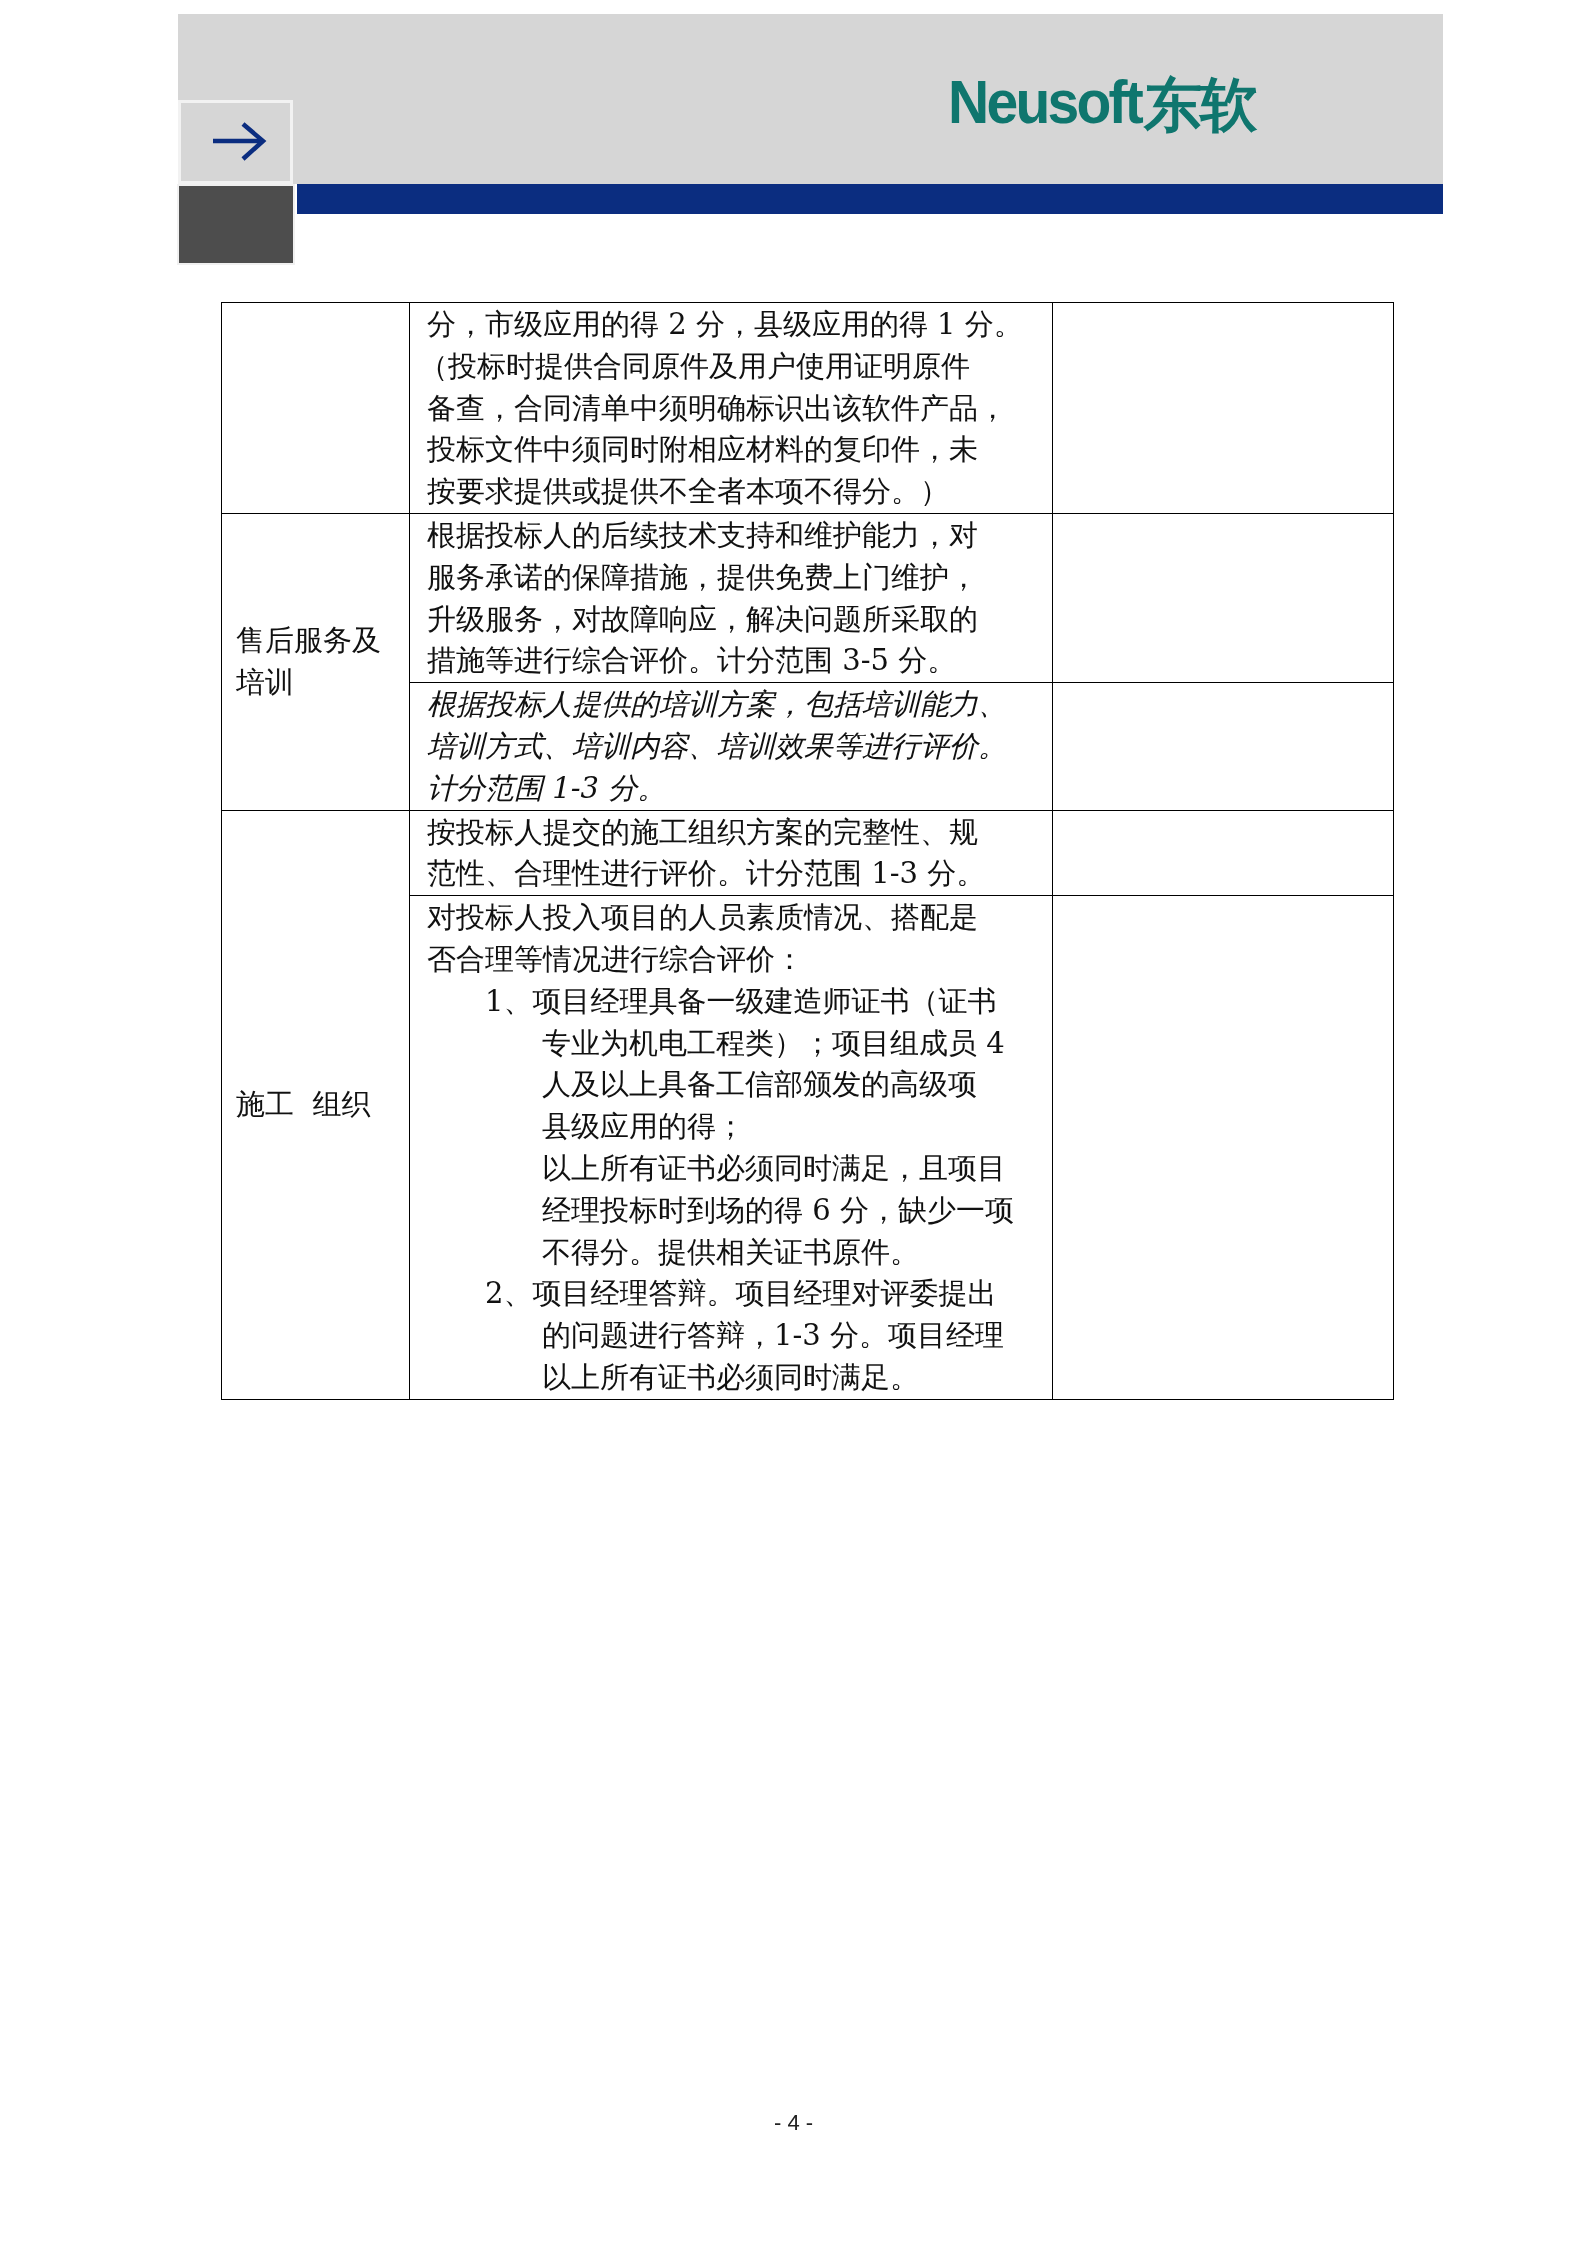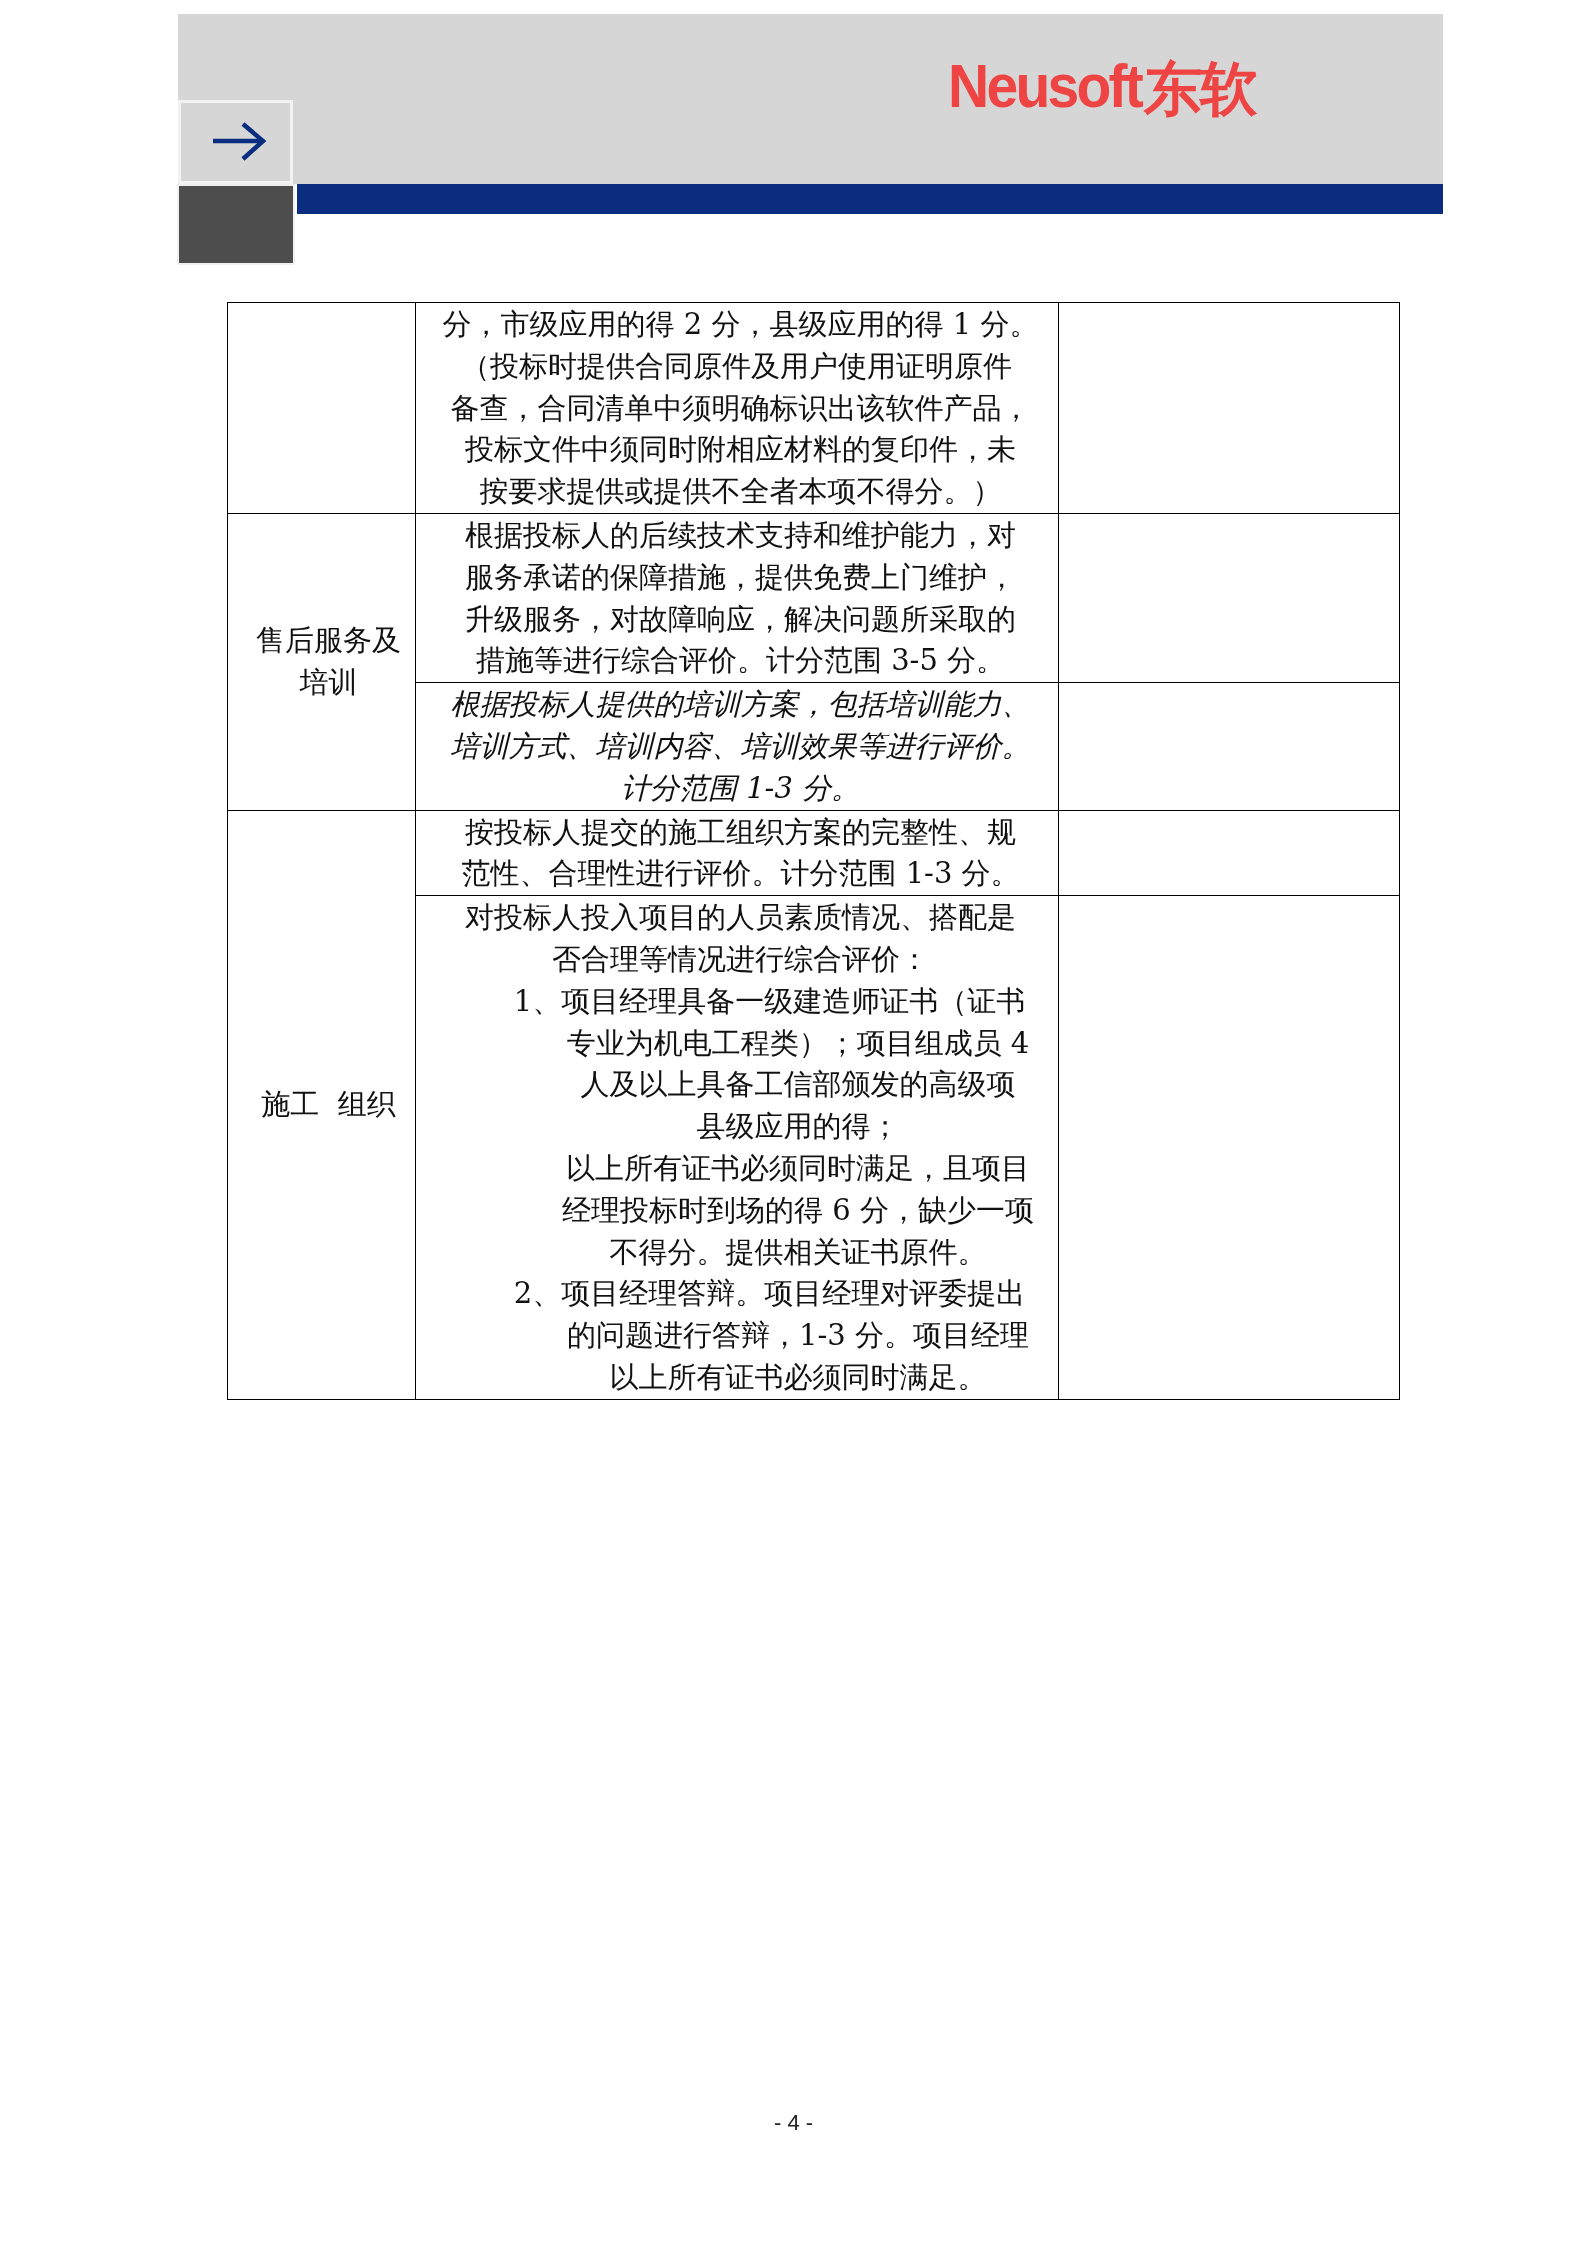--- a/index.html
+++ b/index.html
@@ -5,26 +5,26 @@
   html, body { margin:0; padding:0; background:#ffffff; }
   body { width:1587px; height:2245px; position:relative; overflow:hidden;
          font-family: "DejaVu Serif", "Liberation Serif", serif; color:#111; }
   .banner { position:absolute; left:178px; top:14px; width:1265px; height:170px; background:#d6d6d6; }
   .blue-bar { position:absolute; left:297px; top:184px; width:1146px; height:30px; background:#0b2d80; }
   .arrow-box { position:absolute; left:178px; top:100px; width:115px; height:84px; background:#d6d6d6;
                box-shadow: inset 0 0 0 3px #f2f2f2; }
   .arrow-box svg { position:absolute; left:33px; top:22px; }
   .dark-box { position:absolute; left:179px; top:186px; width:114px; height:77px; background:#4d4d4d;
               box-shadow: 0 0 0 2px #f0f0f0; }
-  .logo { position:absolute; left:948px; top:56px; height:60px; display:flex; align-items:flex-end;
-          color:#ef4444; font-family:"Liberation Sans", "DejaVu Sans", sans-serif; font-weight:bold; }
+  .logo { position:absolute; left:948px; top:72px; height:60px; display:flex; align-items:flex-end;
+          color:#0f766e; font-family:"Liberation Sans", "DejaVu Sans", sans-serif; font-weight:bold; }
   .logo .en { font-size:62px; letter-spacing:-3px; line-height:60px; transform:scaleX(0.92); transform-origin:left bottom; display:inline-block; }
   .logo .cn { font-size:58px; line-height:54px; margin-left:-14px; letter-spacing:-2px; }
 
-  table.score { position:absolute; left:227px; top:302px; width:1172px; border-collapse:collapse; table-layout:fixed;text-align:center; }
+  table.score { position:absolute; left:221px; top:302px; width:1172px; border-collapse:collapse; table-layout:fixed; }
   table.score td { border:1.5px solid #000; vertical-align:top; padding:0; font-size:29px; line-height:41.8px; }
   col.c1 { width:188px; } col.c2 { width:643px; } col.c3 { width:341px; }
   td.cat { vertical-align:middle !important; padding-left:14px !important; }
   td.desc { padding:1px 10px 0 17px !important; }
   .line { white-space:nowrap; display:block; }
   .indent1 { padding-left:58px; }
   .indent2 { padding-left:115px; }
   .page-num { position:absolute; left:0; width:1587px; top:2110px; text-align:center;
               font-family:"Liberation Sans", sans-serif; font-size:22px; color:#222; }
 </style>

